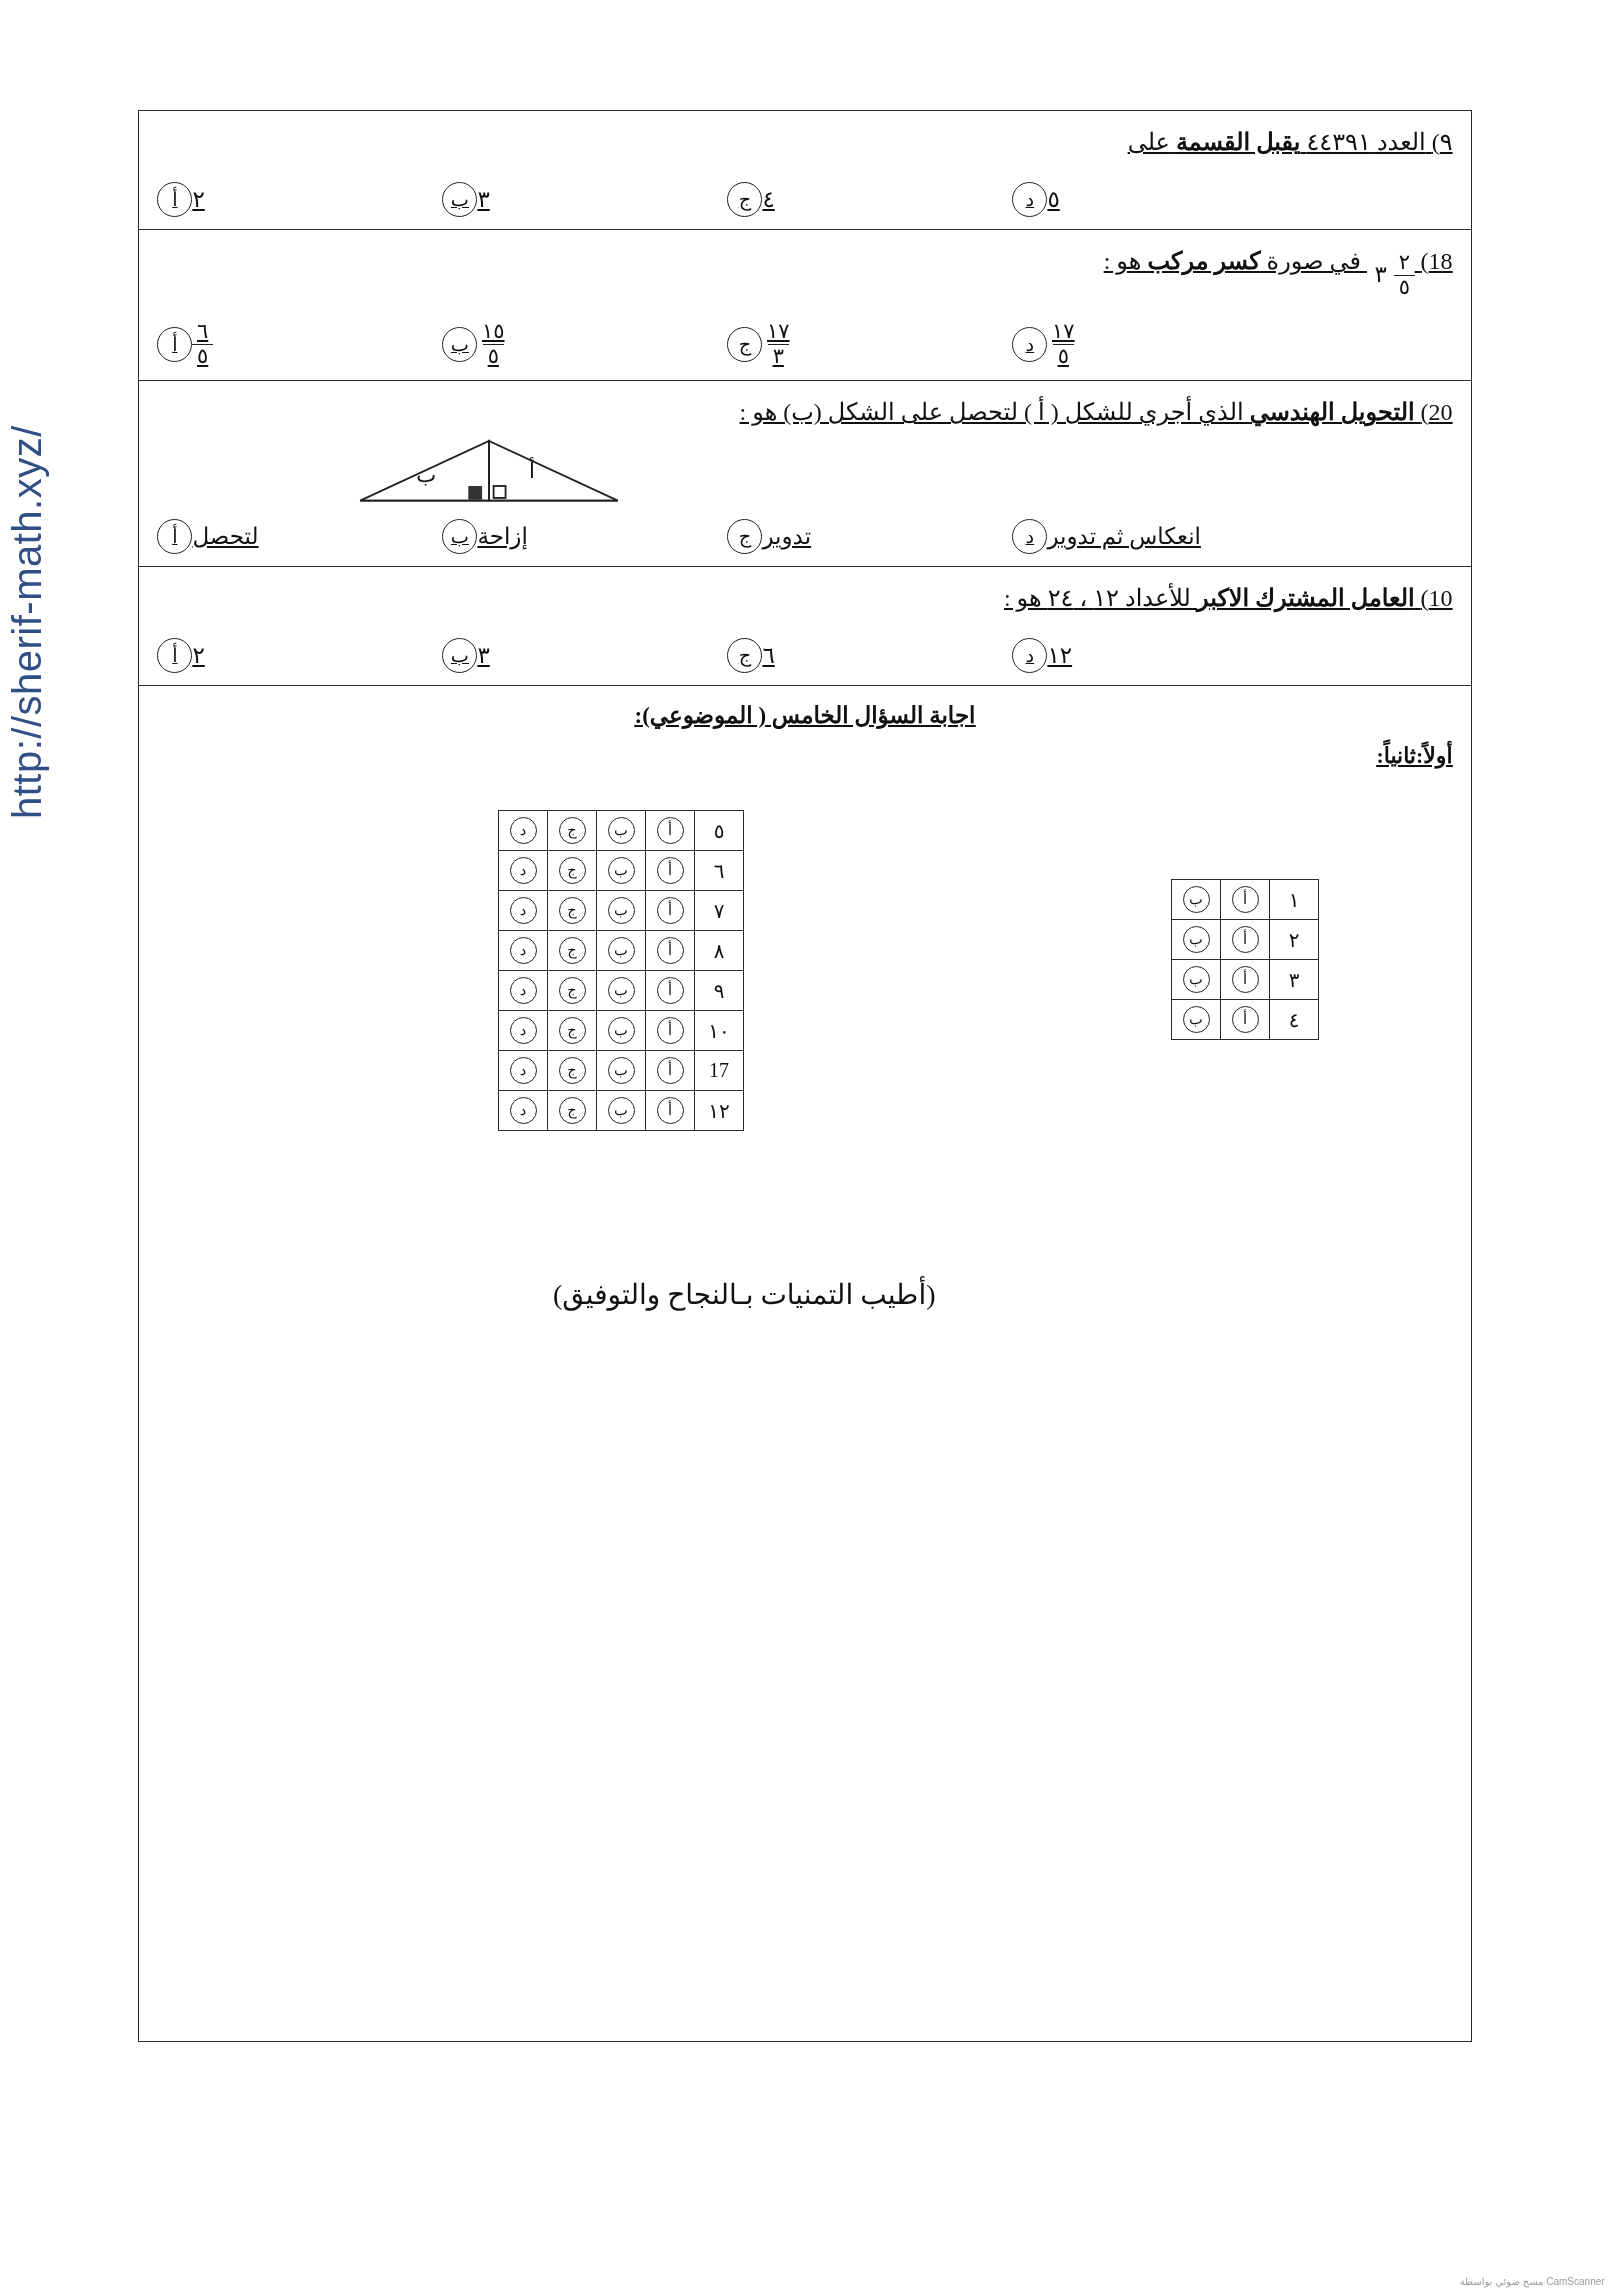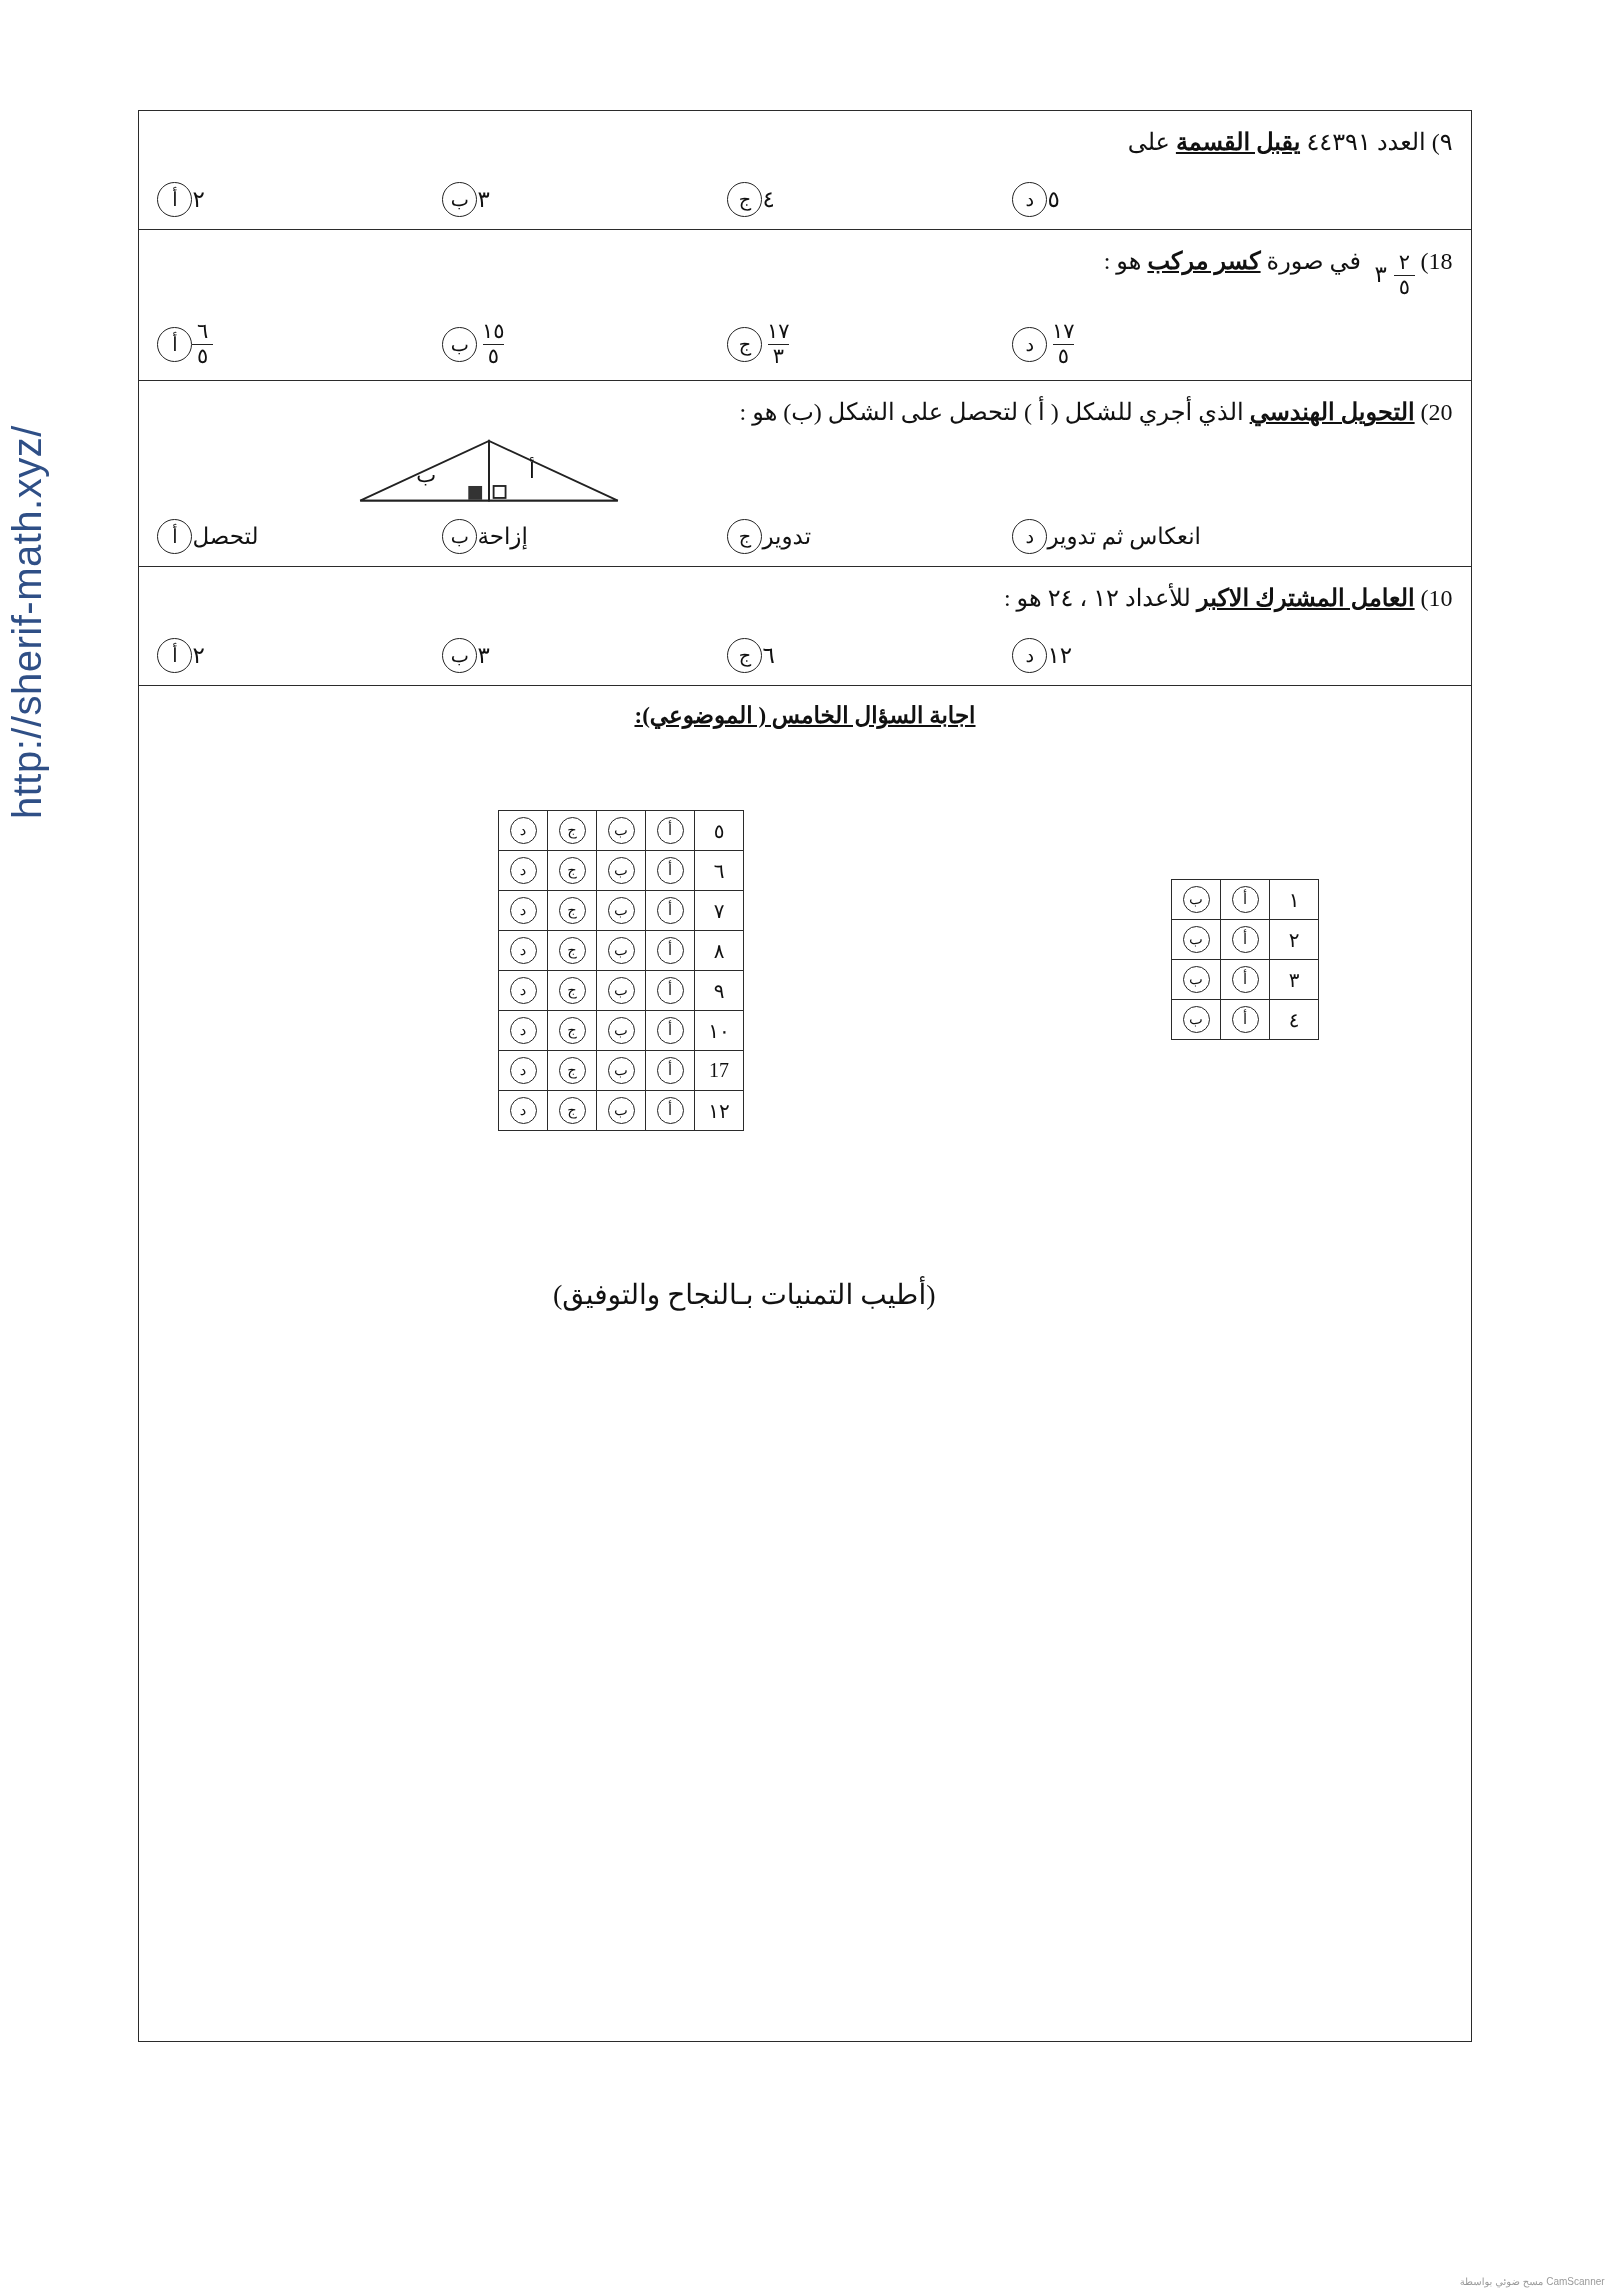--- a/index.html
+++ b/index.html
@@ -44,20 +44,21 @@
   
   .page {
     position: absolute;
     left: 138px;
     top: 110px;
     width: 1334px;
     height: 1932px;
     border: 1.4px solid #2b2b2b;
     background: #fff;
     box-sizing: border-box;
+    text-decoration: underline;
   }
 
   .qblock {
     border-bottom: 1.4px solid #2b2b2b;
     padding: 12px 18.4px 12px 18.4px;
     box-sizing: border-box;
     position: relative;
   }
 
   .qline {
@@ -334,20 +335,21 @@
       </div>
       <div class="choice">
         <span class="bub">د</span>
         <span class="ctext">١٢</span>
       </div>
     </div>
   </div>
 
   <div class="answers">
     <div class="ans-head">اجابة السؤال الخامس ( الموضوعي):</div>
+    <div class="ans-sub">أولاً:ثانياً:</div>
 
     <table class="grid" id="first-table">
       <tbody>
         <tr>
           <td class="numcell">١</td>
           <td><span class="sbub">أ</span></td>
           <td><span class="sbub">ب</span></td>
         </tr>
         <tr>
           <td class="numcell">٢</td>

